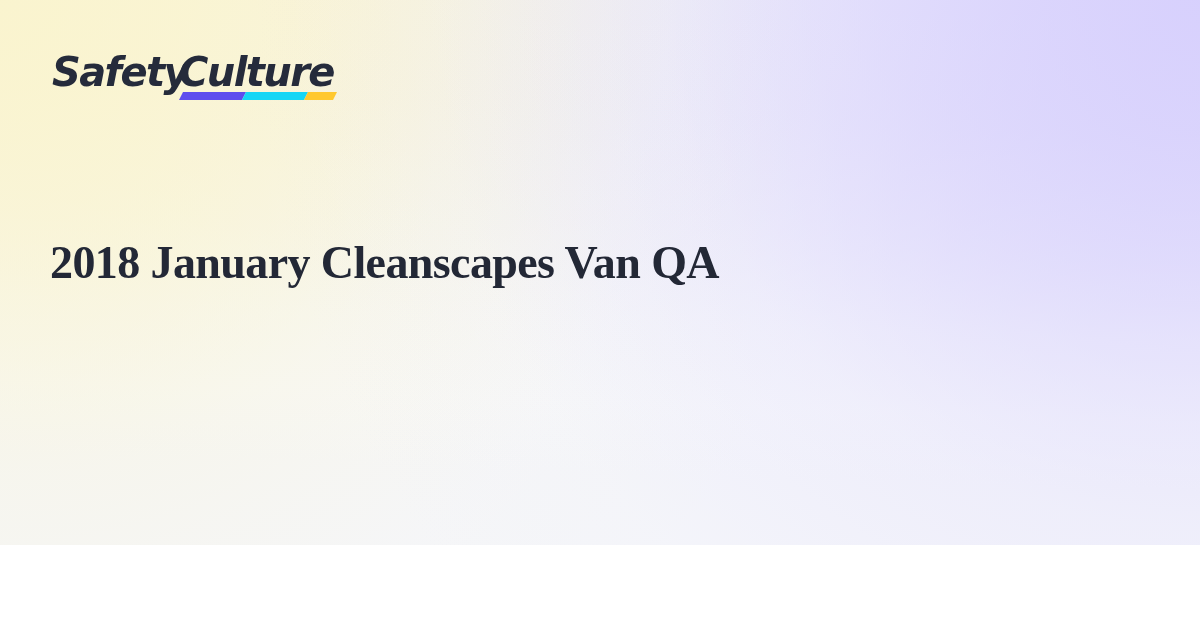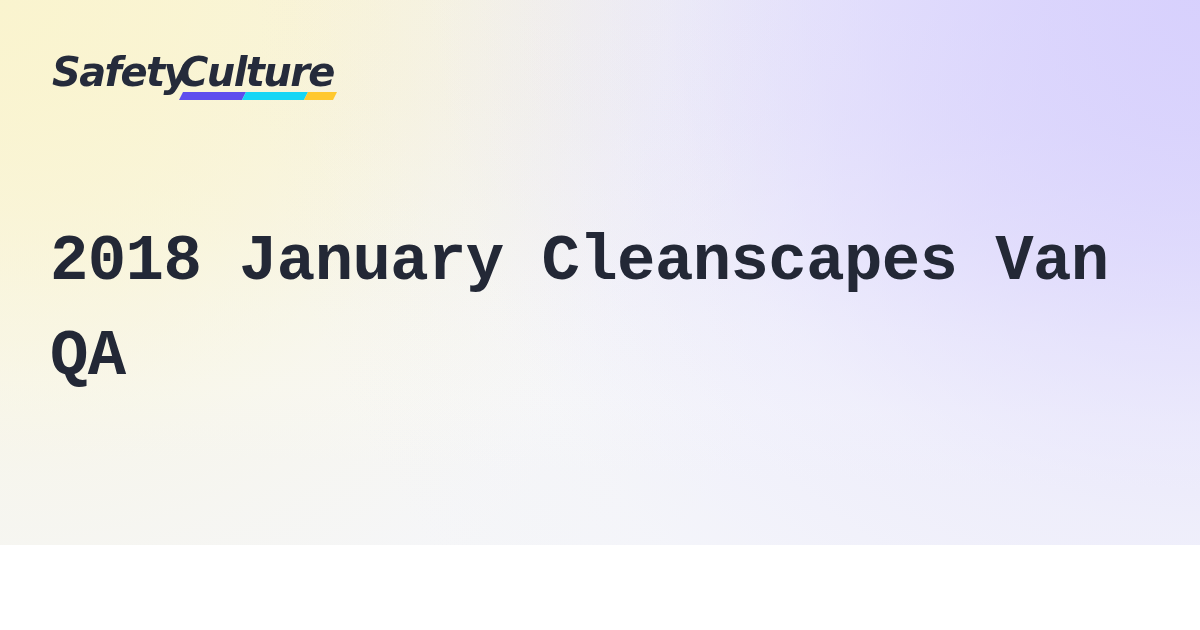--- a/index.html
+++ b/index.html
@@ -105,23 +105,23 @@
     fill: #252b3b;
   }
 
   
   .headline {
     position: absolute;
     left: 50px;
     top: 215px;
     width: 1090px;
     margin: 0;
-    font-family: Liberation Mono, monospace;
+    font-family: Liberation Serif, serif;
     font-weight: bold;
-    font-size: 64px;
+    font-size: 46px;
     line-height: 95px;
     letter-spacing: -0.6px;
     color: #232836;
     word-wrap: break-word;
   }
 </style>
 </head>
 <body>
 
 <div class="og-card">

